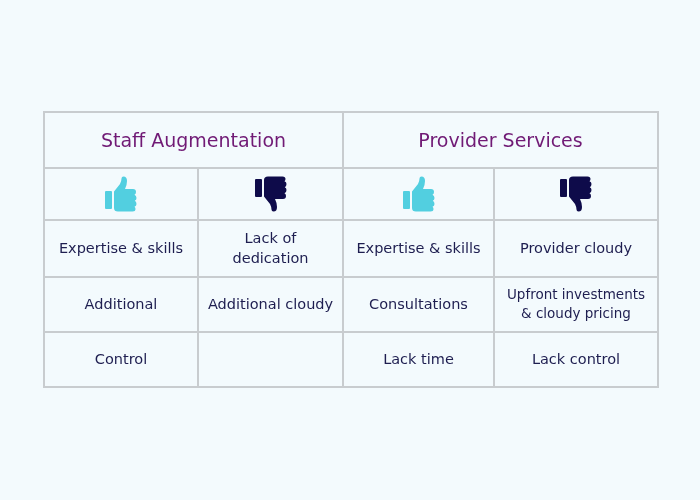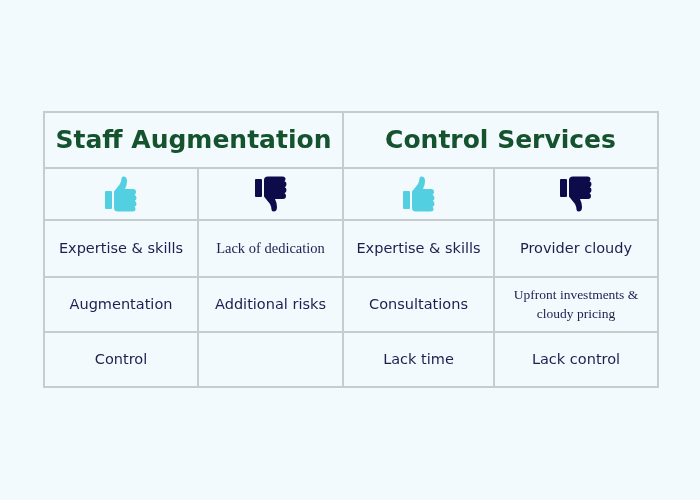--- a/index.html
+++ b/index.html
@@ -26,56 +26,56 @@
     .cmp-table td {
       border: 2px solid #c8cccf;
       text-align: center;
       vertical-align: middle;
       padding: 0 4px;
       color: #1e1e50;
       font-size: 14.5px;
       line-height: 20px;
     }
     .cmp-table td.head {
-      color: #14532d;
-      font-weight: bold;
-      font-size: 25px;
+      color: #701a75;
+      font-weight: normal;
+      font-size: 19px;
       height: 54px;
     }
     .cmp-table tr.icon-row td { height: 50px; }
     .cmp-table tr.row-1 td { height: 54px; }
     .cmp-table tr.row-2 td { height: 53px; }
     .cmp-table tr.row-3 td { height: 53px; }
     .col-a { width: 154px; }
     .col-b { width: 145px; }
     .col-c { width: 151px; }
     .col-d { width: 164px; }
     .icon {
       display: inline-block;
       width: 34px;
       height: 36px;
       vertical-align: middle;
     }
     .icon svg { width: 100%; height: 100%; display: block; }
-    .cell-text { display: inline-block; font-family: Liberation Serif, serif; }
+    .cell-text { display: inline-block; }
   </style>
 </head>
 <body>
 
 <table class="cmp-table">
   <colgroup>
     <col class="col-a">
       <col class="col-b">
       <col class="col-c">
       <col class="col-d">
   </colgroup>
   <tbody>
       <tr>
     <td class="head" colspan="2">Staff Augmentation</td>
-    <td class="head" colspan="2">Control Services</td>
+    <td class="head" colspan="2">Provider Services</td>
   </tr>
   <tr class="icon-row">
     <td>
       <span class="icon">
         <svg viewBox="0 0 34 36">
           <path fill="#52cfe0" d="M2 15 h5 a1 1 0 0 1 1 1 v16 a1 1 0 0 1 -1 1 h-5 a1 1 0 0 1 -1 -1 v-16 a1 1 0 0 1 1 -1z"></path>
           <path fill="#52cfe0" d="M10 15.5 L16 8 Q17.5 5 17.5 2.5 Q17.5 0.5 19.5 0.5 Q23 0.5 23 5 Q23 9 21 13 L29 13 Q32 13 32 16 Q32 18 30.5 18.7 Q32.5 19.5 32.5 22 Q32.5 24 30.8 24.8 Q32.5 25.8 32.5 28 Q32.5 30 30.5 30.7 Q31.5 31.5 31.5 33 Q31.5 35.5 28.5 35.5 L14 35.5 Q10 35.5 10 32z"></path>
         </svg>
       </span>
     </td>
@@ -108,22 +108,22 @@
       </span>
     </td>
   </tr>
   <tr class="row-1">
     <td>Expertise &amp; skills</td>
     <td><span class="cell-text" style="width:110px">Lack of dedication</span></td>
     <td>Expertise &amp; skills</td>
     <td>Provider cloudy</td>
   </tr>
   <tr class="row-2">
-    <td>Augmentation</td>
-    <td>Additional risks</td>
+    <td>Additional</td>
+    <td>Additional cloudy</td>
     <td>Consultations</td>
     <td style="font-size:13.5px;line-height:19px;"><span class="cell-text" style="width:150px">Upfront investments &amp; cloudy pricing</span></td>
   </tr>
   <tr class="row-3">
     <td>Control</td>
     <td></td>
     <td>Lack time</td>
     <td>Lack control</td>
   </tr>
 </tbody>

